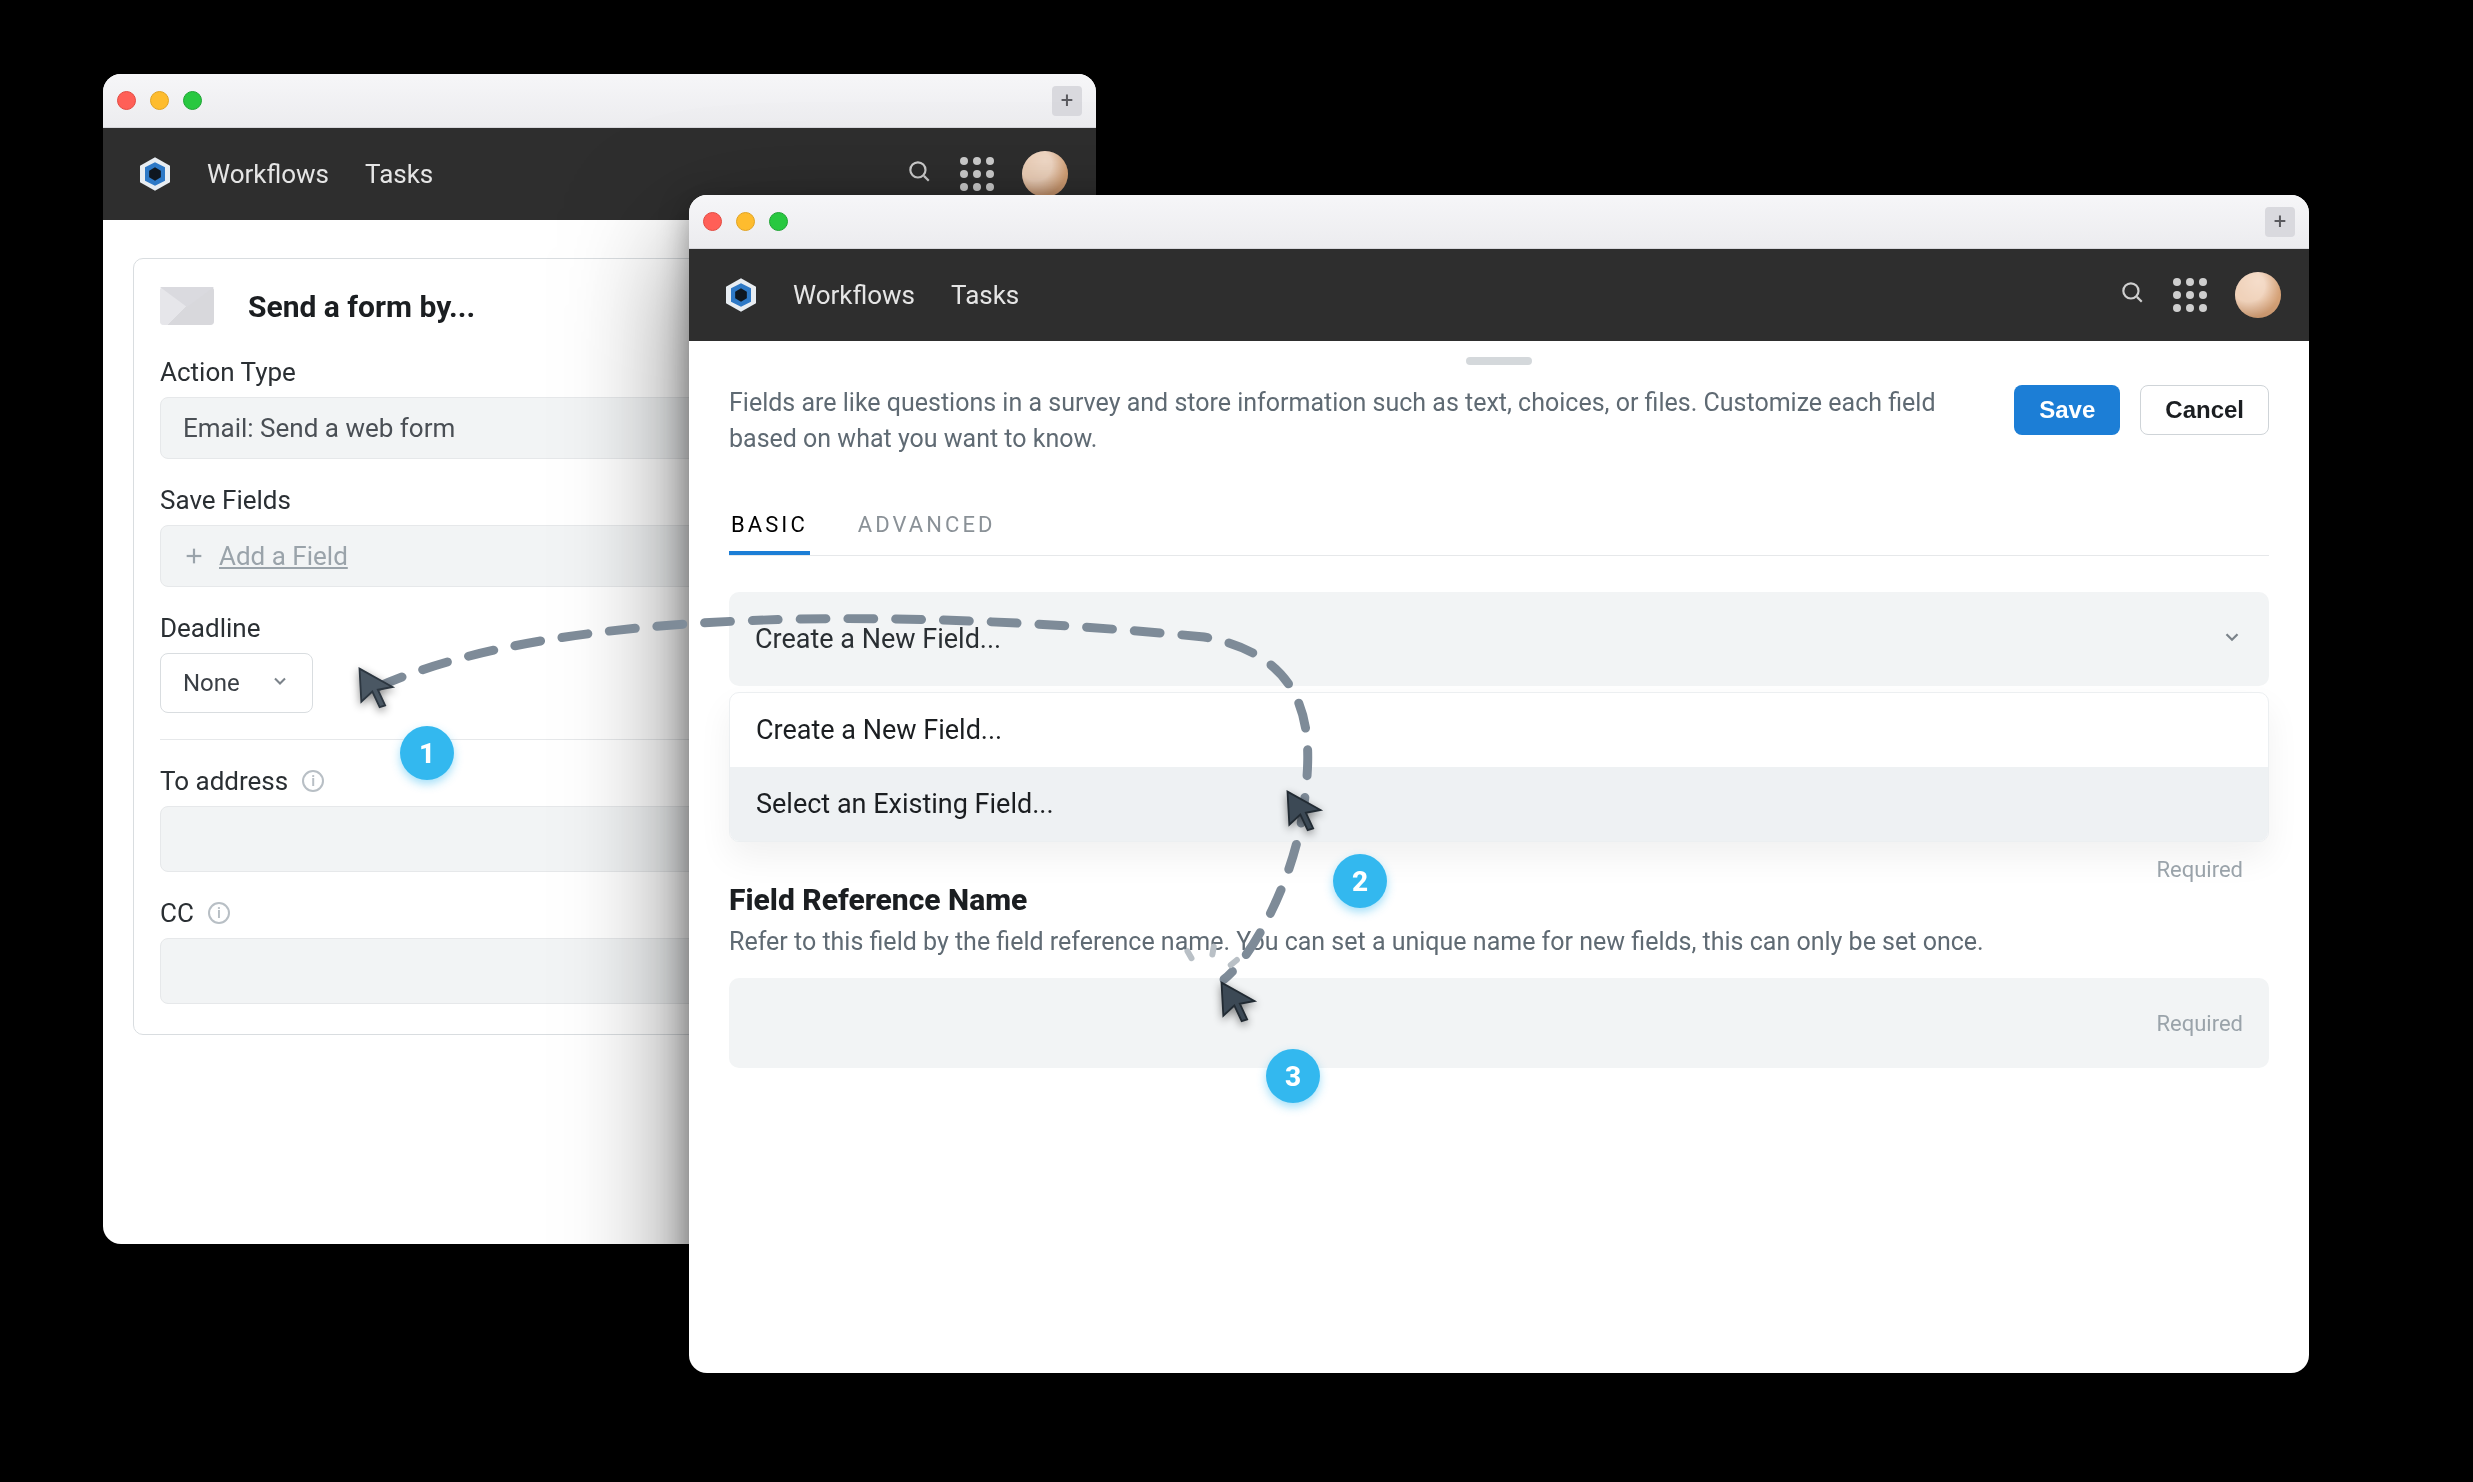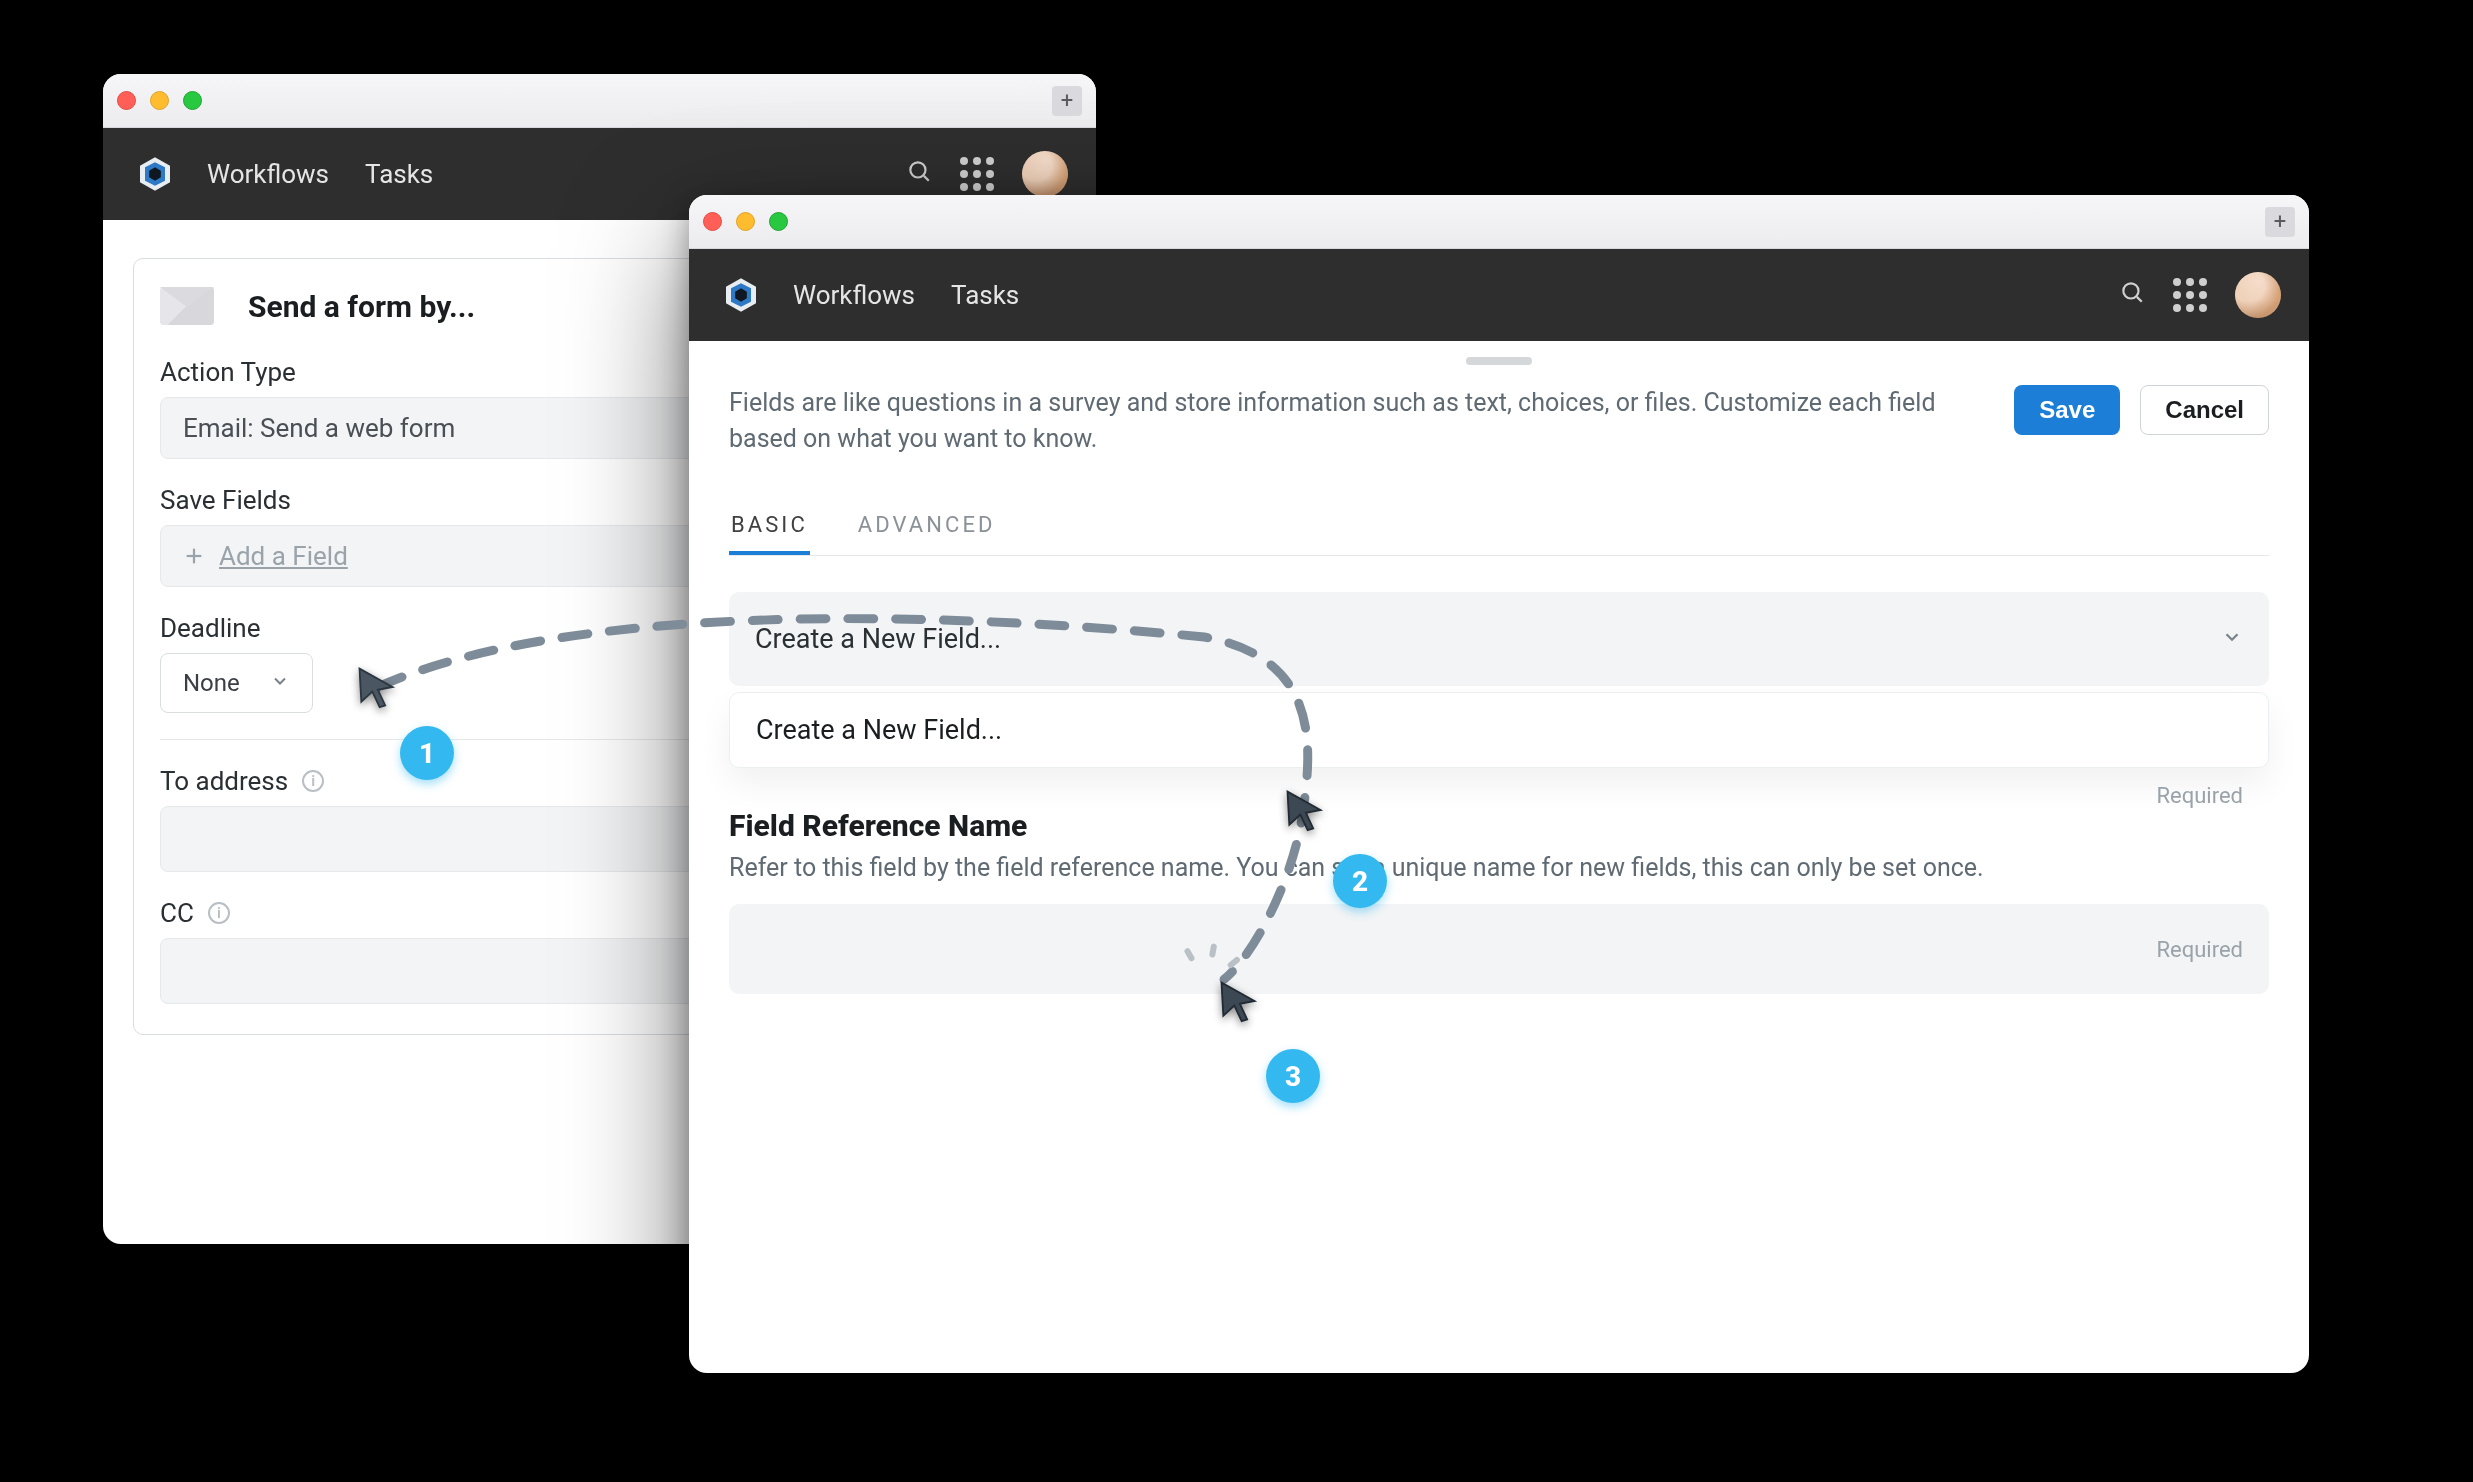--- a/index.html
+++ b/index.html
@@ -180,21 +180,21 @@
   .tabs{
     display:flex;gap:46px;margin-top:40px;
     border-bottom:1px solid #e6e8ea;
     font-size:22px;letter-spacing:.14em;color:#8a9197;
   }
   .tab{
     padding:14px 2px;
     text-transform:uppercase;
     border-bottom:4px solid transparent;
   }
-  .tab.active{color:#404040;border-bottom-color:var(--brand);}
+  .tab.active{color:#000000;border-bottom-color:var(--brand);}
 
   .big-input{
     margin-top:36px;
     border-radius:10px;
     background:var(--panel-alt);
     height:94px;
     display:flex;align-items:center;justify-content:space-between;
     padding:0 26px;
     color:#2a2f33;font-size:27px;
     position:relative;
@@ -416,20 +416,21 @@
         <span>Create a New Field...</span>
         <span class="chev">
           <svg width="22" height="22" viewBox="0 0 24 24" fill="none" stroke="#7b838a" stroke-width="2.5">
               <polyline points="6 9 12 15 18 9"></polyline>
             </svg>
         </span>
       </div>
 
       <div class="menu">
         <div class="menu-item">Create a New Field...</div>
+        <div class="menu-item hover">Select an Existing Field...</div>
       </div>
       <div class="hint-right" style="bottom:-40px;">Required</div>
     </div>
 
     <div class="sec-title">Field Reference Name</div>
     <div class="sec-desc">Refer to this field by the field reference name. You can set a unique name for new fields, this can only be set once.</div>
     <div class="req-box">
       <span class="req">Required</span>
     </div>
   </div>

